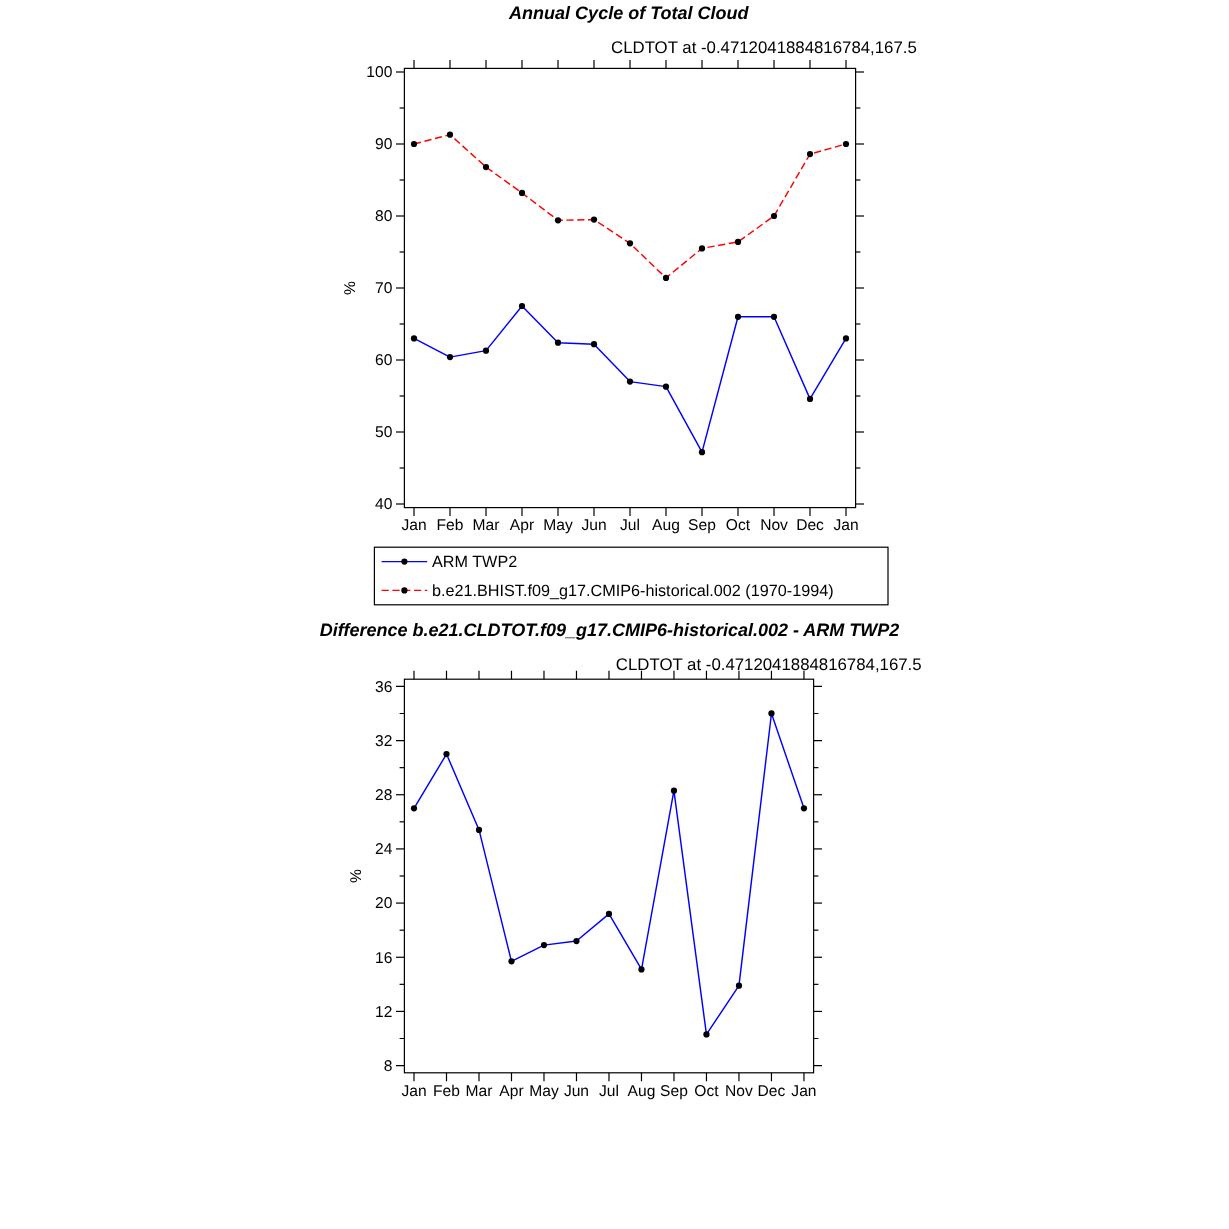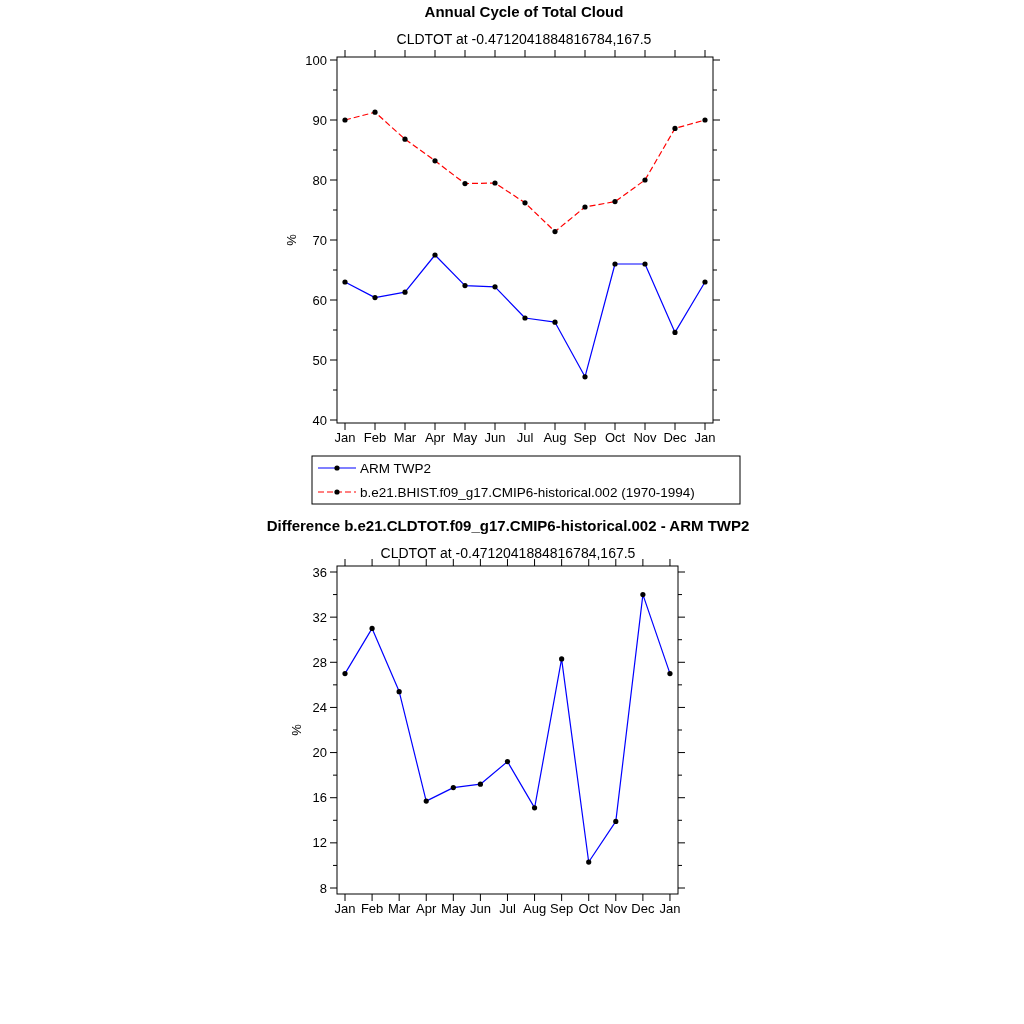--- a/index.html
+++ b/index.html
@@ -1,21 +1,21 @@
 <!DOCTYPE html>
 <html><head>
 <meta charset="utf-8">
 <style>
   html,body{margin:0;padding:0;}
   body{
     width:1024px;height:1024px;position:relative;background:#ffffff;
     font-family:"Liberation Sans", sans-serif;color:#000;overflow:hidden;
   }
-  .chart-title{position:absolute;text-align:center;font-size:15px;font-weight:bold;white-space:nowrap;}
-  .chart-subtitle{position:absolute;text-align:center;font-size:14px;white-space:nowrap;}
+  .chart-title{position:absolute;text-align:center;font-size:15px;font-weight:bold;white-space:nowrap;font-style:italic;}
+  .chart-subtitle{position:absolute;text-align:right;font-size:14px;white-space:nowrap;}
   .t1{left:284px;top:3px;width:480px;}
   .s1{left:284px;top:31px;width:480px;}
   .t2{left:248px;top:517px;width:520px;}
   .s2{left:248px;top:545px;width:520px;}
   svg.chart-canvas{position:absolute;left:0;}
   #chart1{top:0;}
   #chart2{top:515px;}
   svg text{font-family:"Liberation Sans", sans-serif;fill:#000;}
 </style>
 </head>

